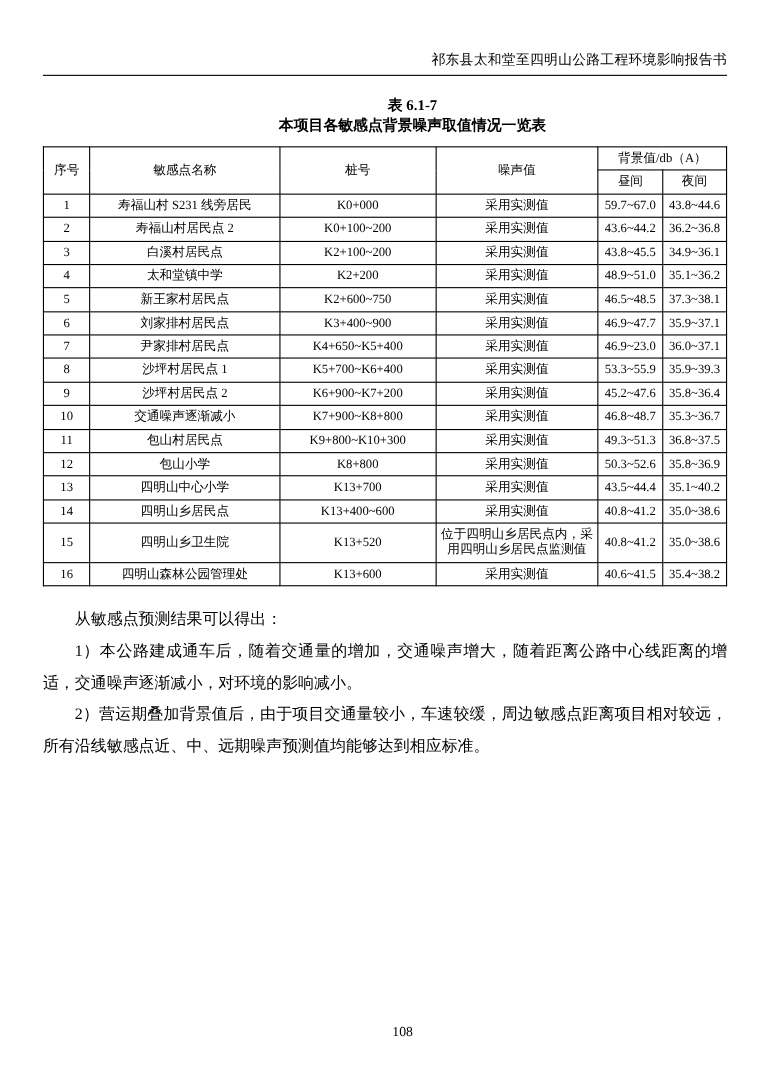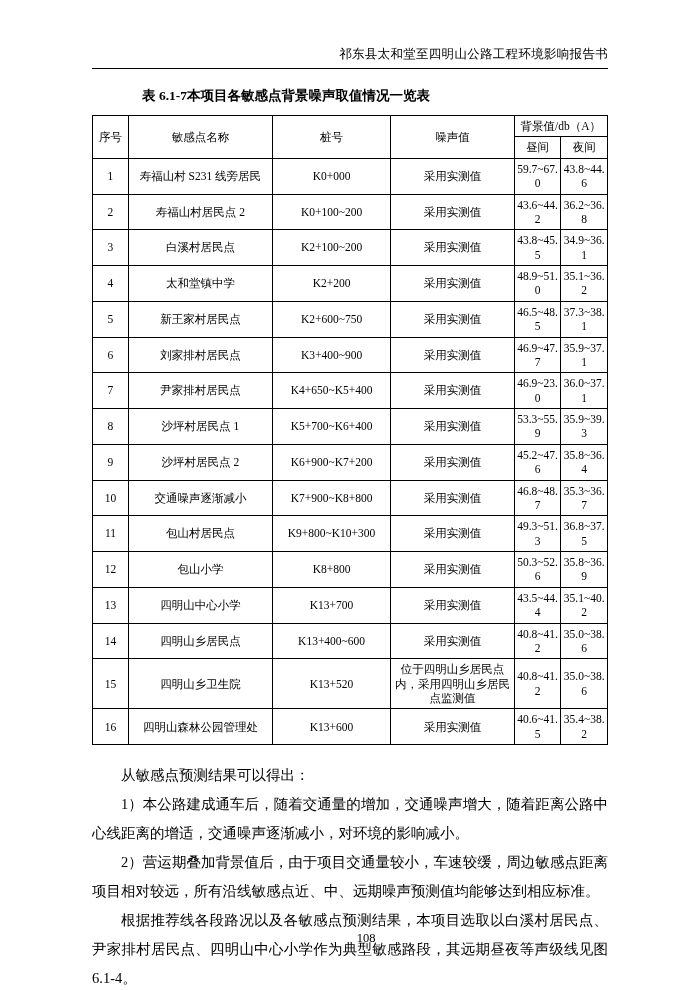--- a/index.html
+++ b/index.html
@@ -12,38 +12,39 @@
     background: #ffffff;
     font-family: "Liberation Serif", "DejaVu Serif", serif;
     color: #000000;
     position: relative;
   }
   .page {
     position: relative;
     width: 700px;
     height: 990px;
     box-sizing: border-box;
-    padding: 0 92px;
+    padding: 0 39px;
   }
   .header {
     text-align: right;
     font-size: 12.5px;
     padding-top: 46px;
     letter-spacing: 0.3px;
   }
   .header-rule {
     border-bottom: 1px solid #000;
     margin-top: 5px;
   }
   .table-caption {
     display: flex;
-    align-items: flex-end;
+    align-items: center;
     margin-top: 18px;
     margin-bottom: 10px;
     padding-left: 50px;
+    flex-direction: column;
   }
   .caption-label {
     font-size: 13.5px;
     font-weight: bold;
     white-space: nowrap;
   }
   .caption-title {
     font-size: 13.5px;
     font-weight: bold;
     white-space: nowrap;
@@ -249,18 +250,17 @@
         <td>40.6~41.5</td>
         <td>35.4~38.2</td>
       </tr>
     </tbody>
   </table>
 
   <div class="body-text">
     <p>从敏感点预测结果可以得出：</p>
     <p>1）本公路建成通车后，随着交通量的增加，交通噪声增大，随着距离公路中心线距离的增适，交通噪声逐渐减小，对环境的影响减小。</p>
     <p>2）营运期叠加背景值后，由于项目交通量较小，车速较缓，周边敏感点距离项目相对较远，所有沿线敏感点近、中、远期噪声预测值均能够达到相应标准。</p>
-    <p>根据推荐线各段路况以及各敏感点预测结果，本项目选取以白溪村居民点、尹家排村居民点、四明山中心小学作为典型敏感路段，其远期昼夜等声级线见图 6.1-4。</p>
   </div>
 
   <div class="page-number">108</div>
 
 </div>
 
 </body></html>

